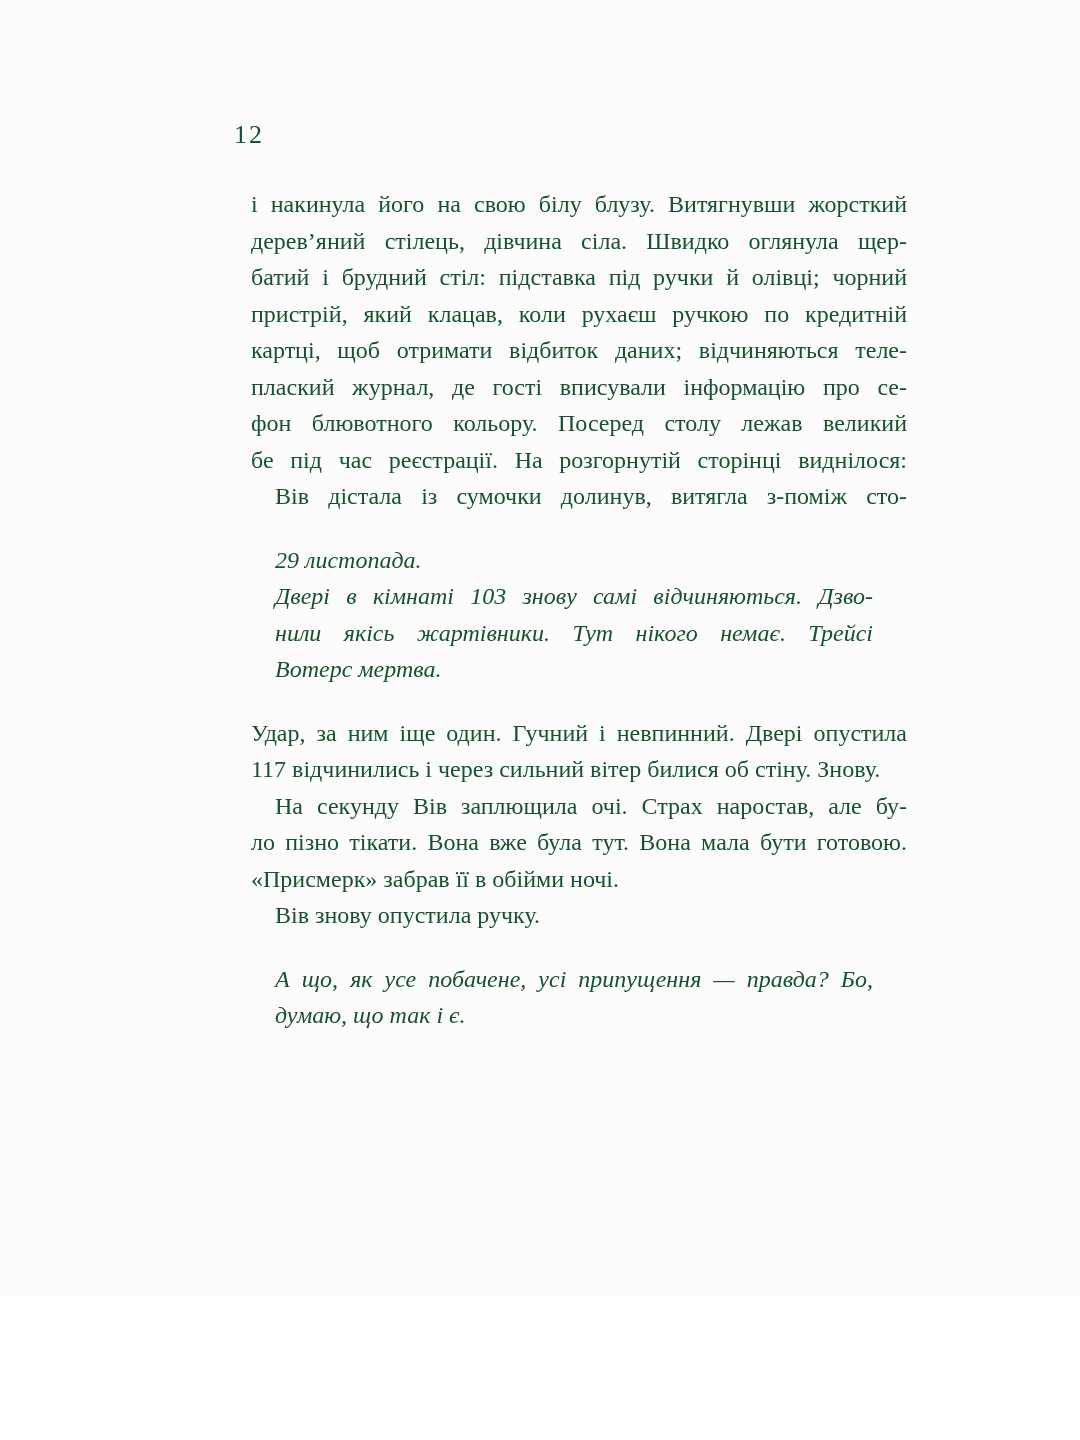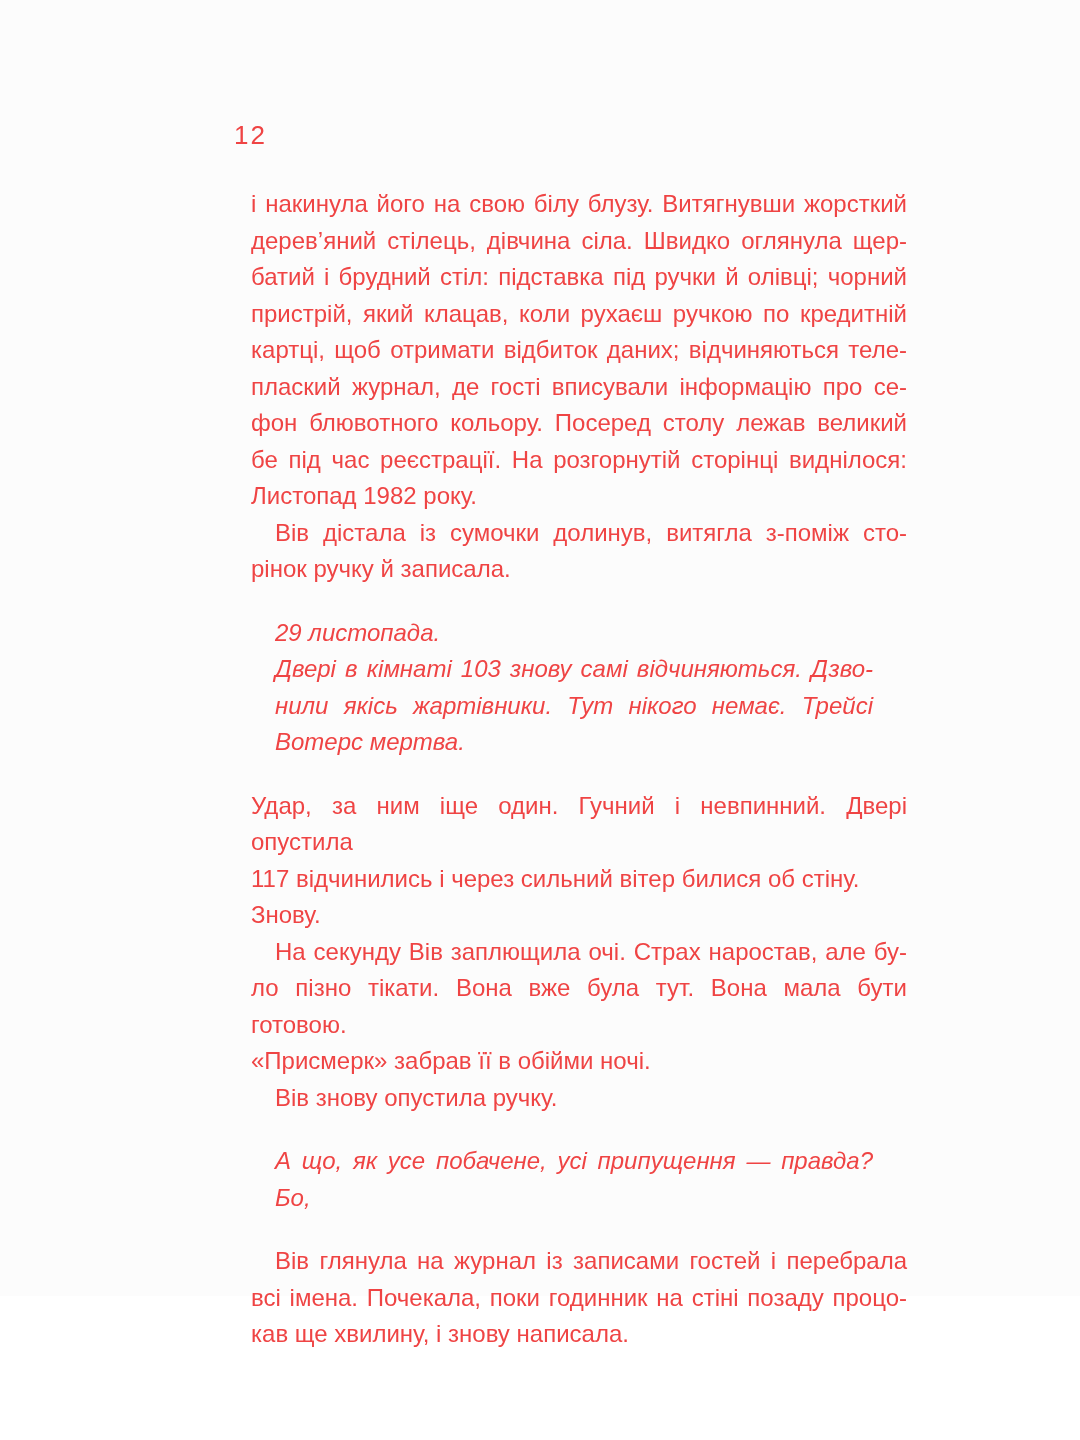--- a/index.html
+++ b/index.html
@@ -10,22 +10,22 @@
     width: 1080px;
     height: 1440px;
     background: #ffffff;
     overflow: hidden;
   }
   .page {
     position: relative;
     width: 1080px;
     height: 1296px;
     background: #fcfcfc;
-    font-family: Liberation Sans, sans-serif;
-    color: #ef4444;
+    font-family: Liberation Serif, serif;
+    color: #14532d;
   }
   .page-number {
     position: absolute;
     left: 234px;
     top: 120px;
     font-size: 26px;
     letter-spacing: 2px;
     font-weight: 500;
   }
   .text-block {
@@ -63,25 +63,23 @@
   <div class="text-block" id="text-block">
       <div class="block body">
         <div class="line just">і накинула його на свою білу блузу. Витягнувши жорсткий</div>
         <div class="line just">дерев’яний стілець, дівчина сіла. Швидко оглянула щер-</div>
         <div class="line just">батий і брудний стіл: підставка під ручки й олівці; чорний</div>
         <div class="line just">пристрій, який клацав, коли рухаєш ручкою по кредитній</div>
         <div class="line just">картці, щоб отримати відбиток даних; відчиняються теле-</div>
         <div class="line just">плаский журнал, де гості вписували інформацію про се-</div>
         <div class="line just">фон блювотного кольору. Посеред столу лежав великий</div>
         <div class="line just">бе під час реєстрації. На розгорнутій сторінці виднілося:</div>
-        <div class="line">Листопад 1982 року.</div>
       </div>
       <div class="block body">
         <div class="line just indent">Вів дістала із сумочки долинув, витягла з-поміж сто-</div>
-        <div class="line">рінок ручку й записала.</div>
       </div>
       <div class="block journal">
         <div class="line">29 листопада.</div>
         <div class="line just">Двері в кімнаті 103 знову самі відчиняються. Дзво-</div>
         <div class="line just">нили якісь жартівники. Тут нікого немає. Трейсі</div>
         <div class="line">Вотерс мертва.</div>
       </div>
       <div class="block body">
         <div class="line just">Удар, за ним іще один. Гучний і невпинний. Двері опустила</div>
         <div class="line">117 відчинились і через сильний вітер билися об стіну. Знову.</div>
@@ -89,20 +87,16 @@
       <div class="block body">
         <div class="line just indent">На секунду Вів заплющила очі. Страх наростав, але бу-</div>
         <div class="line just">ло пізно тікати. Вона вже була тут. Вона мала бути готовою.</div>
         <div class="line">«Присмерк» забрав її в обійми ночі.</div>
       </div>
       <div class="block body">
         <div class="line indent">Вів знову опустила ручку.</div>
       </div>
       <div class="block journal">
         <div class="line just">А що, як усе побачене, усі припущення — правда? Бо,</div>
-      </div>
-      <div class="block body">
-        <div class="line just indent">Вів глянула на журнал із записами гостей і перебрала</div>
-        <div class="line just">всі імена. Почекала, поки годинник на стіні позаду процо-</div>
-        <div class="line">кав ще хвилину, і знову написала.</div>
+        <div class="line">думаю, що так і є.</div>
       </div>
     </div>
 </div>
 
 </body></html>

